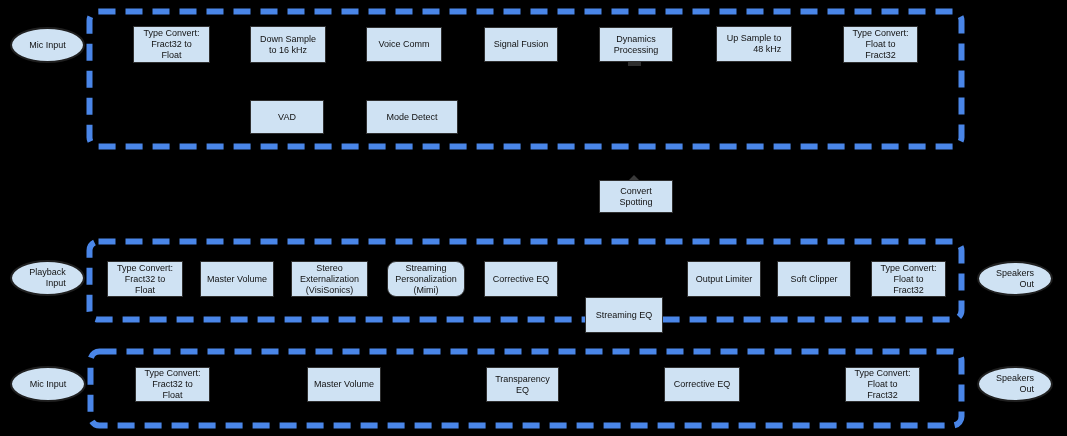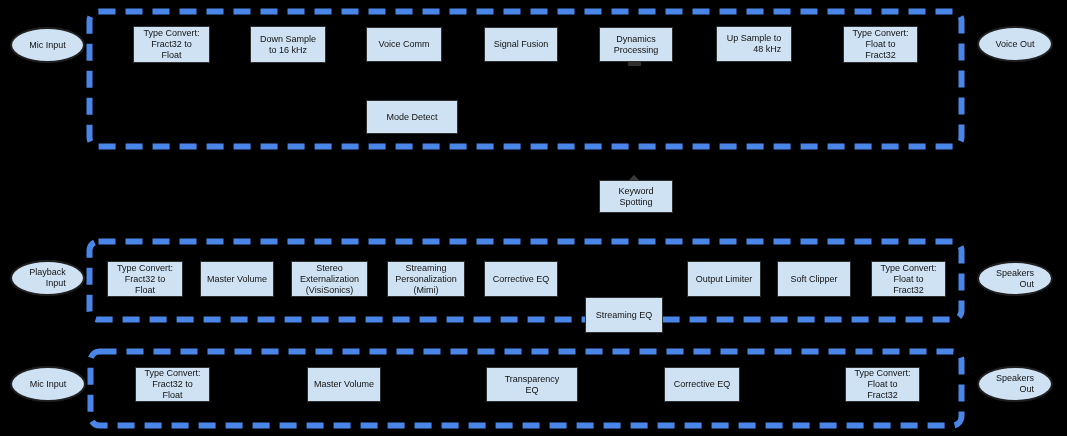--- a/index.html
+++ b/index.html
@@ -85,58 +85,58 @@
 to 16 kHz</div>
   <div class="node" style="left:366px;top:27px;width:76px;height:35px;">Voice Comm</div>
   <div class="node" style="left:599px;top:27px;width:74px;height:35px;">Dynamics
 Processing</div>
   <div class="node" style="left:484px;top:27px;width:74px;height:35px;">Signal Fusion</div>
   <div class="node" style="left:716px;top:26px;width:76px;height:36px;text-align:right;">Up Sample to
 48 kHz</div>
   <div class="node" style="left:843px;top:26px;width:75px;height:37px;">Type Convert:
 Float to
 Fract32</div>
-  <div class="terminal" style="left:977px;top:26px;width:76px;height:36px;">Voice Out</div>
 
+  <div class="node" style="left:250px;top:100px;width:74px;height:34px;">VAD</div>
   <div class="node" style="left:366px;top:100px;width:92px;height:34px;">Mode Detect</div>
 
   <div class="artifact-stub" style="left:628px;top:62px;width:13px;height:4px;"></div>
   <div class="artifact-caret" style="left:629px;top:175px;"></div>
 
-  <div class="node" style="left:599px;top:180px;width:74px;height:33px;">Keyword
+  <div class="node" style="left:599px;top:180px;width:74px;height:33px;">Convert
 Spotting</div>
 
   <div class="terminal" style="left:10px;top:260px;width:75px;height:36px;">Playback
 Input</div>
   <div class="node" style="left:107px;top:261px;width:76px;height:36px;">Type Convert:
 Fract32 to
 Float</div>
   <div class="node" style="left:200px;top:261px;width:74px;height:36px;">Master Volume</div>
   <div class="node" style="left:291px;top:261px;width:77px;height:36px;">Stereo
 Externalization
 (VisiSonics)</div>
-  <div class="node" style="left:387px;top:261px;width:78px;height:36px;">Streaming
+  <div class="node" style="left:387px;top:261px;width:78px;height:36px;border-radius:9px;">Streaming
 Personalization
 (Mimi)</div>
   <div class="node" style="left:484px;top:261px;width:74px;height:36px;">Corrective EQ</div>
   <div class="node" style="left:585px;top:257px;width:78px;height:36px;margin-top:40px;">Streaming EQ</div>
   <div class="node" style="left:679px;top:261px;width:74px;height:36px;margin-left:8px;">Output Limiter</div>
   <div class="node" style="left:777px;top:261px;width:74px;height:36px;">Soft Clipper</div>
   <div class="node" style="left:871px;top:261px;width:75px;height:36px;">Type Convert:
 Float to
 Fract32</div>
   <div class="terminal" style="left:977px;top:261px;width:76px;height:35px;">Speakers
 Out</div>
 
   <div class="terminal" style="left:10px;top:366px;width:76px;height:36px;">Mic Input</div>
   <div class="node" style="left:135px;top:367px;width:75px;height:35px;">Type Convert:
 Fract32 to
 Float</div>
   <div class="node" style="left:307px;top:367px;width:74px;height:35px;">Master Volume</div>
-  <div class="node" style="left:486px;top:367px;width:92px;height:35px;">Transparency
+  <div class="node" style="left:486px;top:367px;width:73px;height:35px;">Transparency
 EQ</div>
   <div class="node" style="left:664px;top:367px;width:76px;height:35px;">Corrective EQ</div>
   <div class="node" style="left:845px;top:367px;width:75px;height:35px;">Type Convert:
 Float to
 Fract32</div>
   <div class="terminal" style="left:977px;top:366px;width:76px;height:36px;">Speakers
 Out</div>
 
 </div>
 

